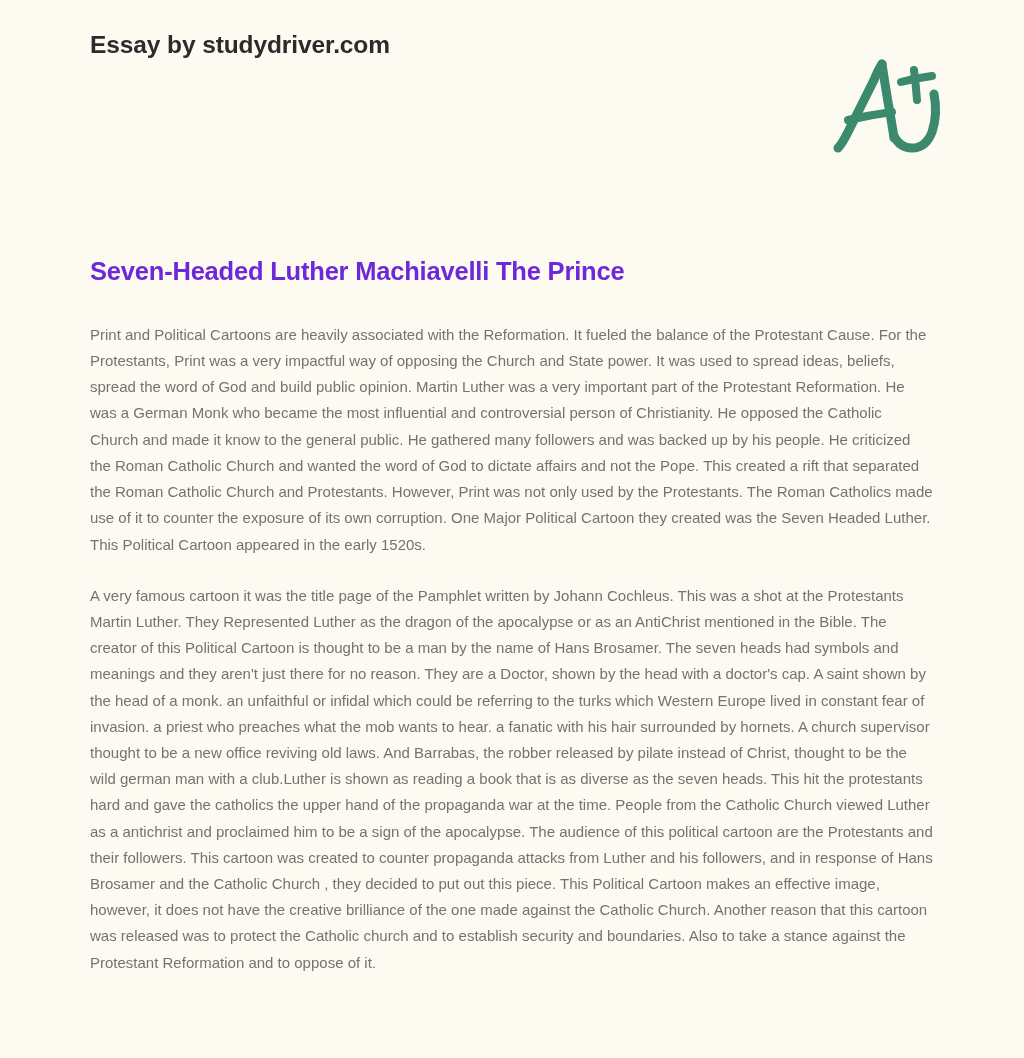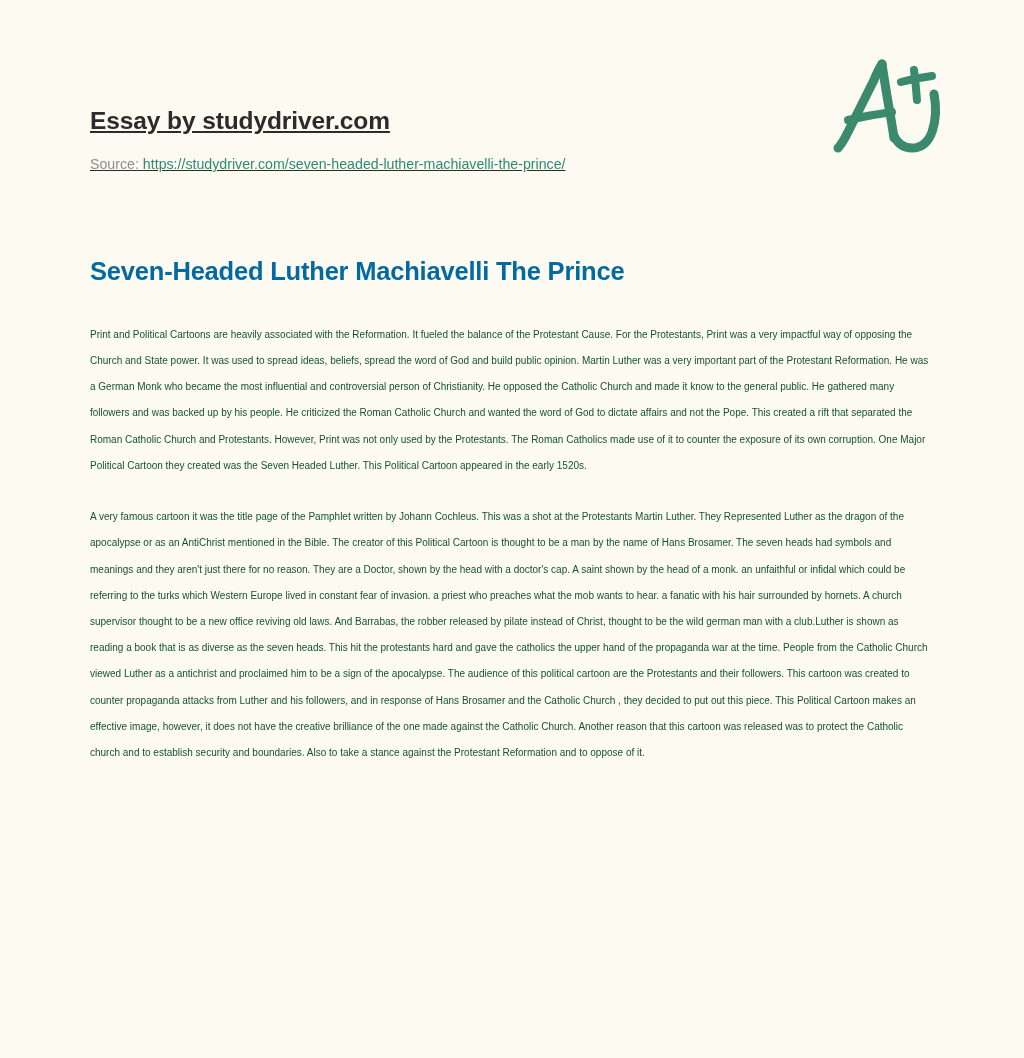--- a/index.html
+++ b/index.html
@@ -16,24 +16,23 @@
   }
   .page {
     position: relative;
     width: 1024px;
     height: 1058px;
     background: #fdfaf2;
     box-sizing: border-box;
   }
   .header {
     position: relative;
-    padding: 108px 90px 0 90px;
+    padding: 32px 90px 0 90px;
     height: 160px;
     box-sizing: border-box;
-    text-decoration: underline;
   }
   .byline {
     font-size: 24.5px;
     font-weight: bold;
     color: #2b2b2b;
     letter-spacing: -0.1px;
     line-height: 1.1;
     margin: 0;
   }
   .source-line {
@@ -61,51 +60,47 @@
     display: block;
     width: 130px;
     height: 120px;
   }
   .content {
     padding: 0 90px;
   }
   h1.title {
     font-size: 25.5px;
     font-weight: bold;
-    color: #0369a1;
+    color: #6d28d9;
     margin: 96px 0 0 0;
     line-height: 1.25;
     letter-spacing: -0.2px;
   }
   .body-copy {
     margin-top: 34px;
   }
   .body-copy p {
-    font-size: 10px;
+    font-size: 15px;
     line-height: 26.2px;
-    color: #14532d;
+    color: #737373;
     margin: 0 0 25px 0;
     text-align: left;
     max-width: 845px;
   }
   .body-copy p:last-child {
     margin-bottom: 0;
   }
 </style>
 </head>
 <body>
 
 <div class="page">
 
   <div class="header">
     <div class="byline">Essay by studydriver.com</div>
-    <div class="source-line">
-      <span class="source-label">Source:</span>
-      <span class="source-url">https://studydriver.com/seven-headed-luther-machiavelli-the-prince/</span>
-    </div>
 
     <div class="brand-logo">
       <svg viewBox="0 0 130 120" xmlns="http://www.w3.org/2000/svg" aria-hidden="true">
         <g fill="none" stroke="#3b8a6e" stroke-linecap="round" stroke-linejoin="round">
           <path d="M16 100 Q20 96 26 84 Q40 56 52 32 Q56 22 60 16" stroke-width="9"></path>
           <path d="M60 16 Q62 30 66 54 Q70 76 72 90" stroke-width="9"></path>
           <path d="M26 72 Q48 67 70 64" stroke-width="8"></path>
           <path d="M72 88 Q78 100 90 100 Q104 100 110 84 Q116 66 112 46" stroke-width="9"></path>
           <path d="M92 22 Q94 38 95 52" stroke-width="8"></path>
           <path d="M79 34 Q94 30 110 28" stroke-width="8"></path>

